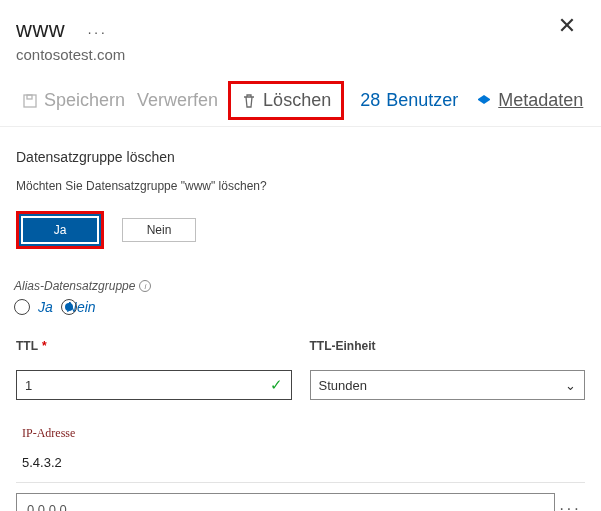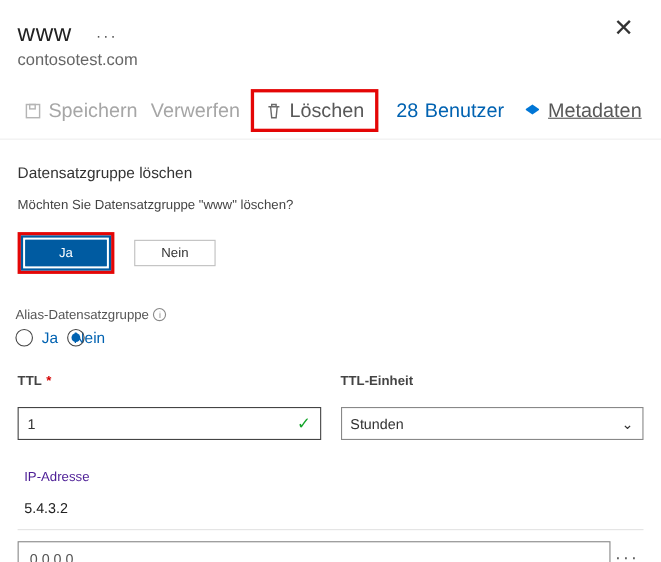--- a/index.html
+++ b/index.html
@@ -68,21 +68,21 @@
     outline: 2px solid #005ba1;
     outline-offset: 2px;
   }
   .btn.secondary {
     background:#fff; color:#333;
     border:1px solid #bfbfbf; margin-left: 18px;
   }
 
   .section-spacer { height: 30px; }
 
-  .field-row { margin: 0 -2px; }
+  .field-row { margin: 0 -2px; font-style: italic; }
   .label-line { display:flex; align-items:center; gap:4px; font-size:12px; color:#555; }
   .info-dot {
     width:12px; height:12px; border:1px solid #888; border-radius:50%;
     display:inline-flex; align-items:center; justify-content:center;
     font-size:8px; color:#888;
   }
 
   .radio-row { display:flex; align-items:center; gap:8px; margin-top:6px; font-size:14px; }
   .radio-row .opt { display:flex; align-items:center; gap:6px; color:#0062b1; }
   .radio-circle {
@@ -102,21 +102,21 @@
     height:30px; border:1px solid #888; display:flex; align-items:center;
     padding:0 8px; font-size:13px; color:#333; background:#fff;
   }
   .input-box.valid { border-color:#444; }
   .input-box .grow { flex:1; }
   .chk-green { color:#14a52a; font-size:15px; }
   .select-box { justify-content:space-between; cursor:pointer;gap:28px; }
   .chev { font-size:13px; color:#333; }
 
   .ip-section { margin-top:26px; }
-  .ip-label { font-size:12px; color:#4c1d95; margin:0 0 14px 6px; }
+  .ip-label { font-size:12px; color:#7f1d1d; margin:0 0 14px 6px;font-family:Liberation Serif, serif; }
   .ip-value { font-size:13px; color:#222; padding:0 0 12px 6px; border-bottom:1px solid #e3e3e3; }
   .ip-new-row { display:flex; align-items:center; margin-top:10px; }
   .ip-input {
     flex:1; height:32px; border:1px solid #888;
     display:flex; align-items:center; padding:0 10px; font-size:13px; color:#555;
     background:#fff;
   }
   .ip-placeholder { color:#555; }
   .row-more {
     width:30px; text-align:center; font-size:16px; letter-spacing:2px;

